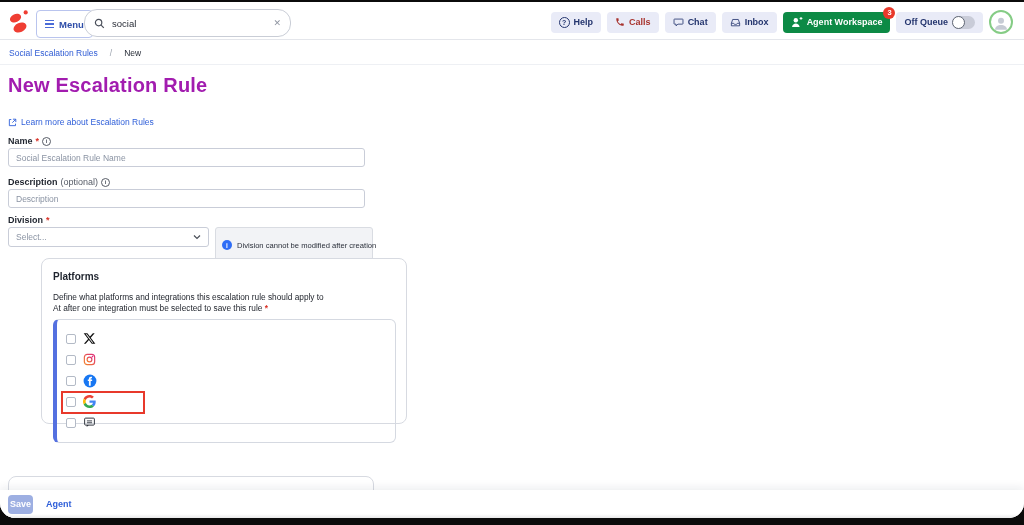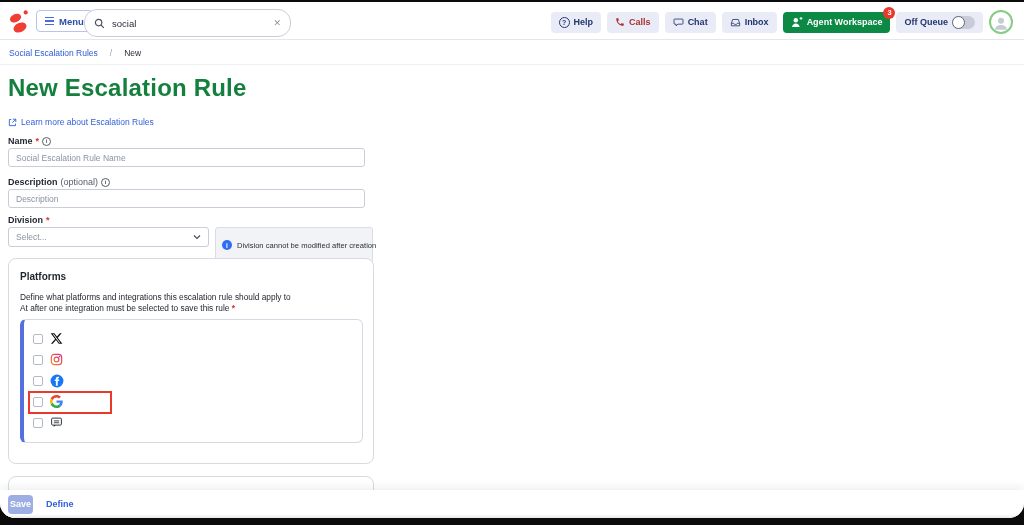--- a/index.html
+++ b/index.html
@@ -5,21 +5,21 @@
   * { margin:0; padding:0; box-sizing:border-box; }
   html,body { width:1024px; height:525px; }
   body { font-family:"Liberation Sans", sans-serif; background:#0b0b0b; }
   .frame { position:relative; width:1024px; height:525px; background:#0b0b0b; overflow:hidden; }
   .app { position:absolute; top:2px; left:0; width:1024px; height:516px; background:#ffffff;
          border-radius:0 0 15px 15px; overflow:hidden; }
 
   
   .topbar { position:absolute; top:0; left:0; right:0; height:38px; background:#fff; border-bottom:1px solid #e4e6eb; }
   .logo { position:absolute; left:7px; top:6px; width:26px; height:26px; }
-  .menu-btn { position:absolute; left:36px; top:8px; height:22px; padding:0 8px; display:flex; align-items:center; gap:5px;
+  .menu-btn { position:absolute; left:36px; top:8px; height:28px; padding:0 8px; display:flex; align-items:center; gap:5px;
               border:1px solid #b9c4ee; border-radius:4px; background:#fff; cursor:pointer; }
   .menu-btn .txt { font-size:9.5px; font-weight:bold; color:#2e4da8; }
   .burger { display:flex; flex-direction:column; gap:2px; }
   .burger i { display:block; width:9px; height:1.4px; background:#4a6bd8; }
   .search { position:absolute; left:84px; top:7px; width:207px; height:28px; border:1px solid #c9cdd6; border-radius:13px;
             background:#fff; display:flex; align-items:center; padding:0 9px; gap:7px; }
   .search input { flex:1; border:none; outline:none; font-size:9.5px; color:#2a2e38; font-family:"Liberation Sans",sans-serif; background:transparent; }
   .clear-x { font-size:9px; color:#9096a2; cursor:pointer; line-height:1; }
 
   .right-cluster { position:absolute; right:11px; top:8px; display:flex; align-items:center; gap:6px; }
@@ -37,21 +37,21 @@
             align-items:flex-end; justify-content:center; overflow:hidden; cursor:pointer; }
 
   
   .breadcrumb { position:absolute; top:39px; left:0; right:0; height:24px; display:flex; align-items:center; gap:12px;
                 padding-left:9px; border-bottom:1px solid #eef0f4; font-size:8.5px; }
   .bc-link { color:#2e5bd4; cursor:pointer; }
   .bc-sep { color:#9aa1ad; }
   .bc-cur { color:#2a2f3a; }
 
   
-  .page-title { position:absolute; left:8px; top:72px; font-size:24px; font-weight:bold; color:#15803d; letter-spacing:.2px; }
+  .page-title { position:absolute; left:8px; top:72px; font-size:20px; font-weight:bold; color:#a21caf; letter-spacing:.2px; }
   .learn-link { position:absolute; left:8px; top:115px; display:flex; align-items:center; gap:4px; font-size:8.5px;
                 color:#2f5fd9; cursor:pointer; }
 
   
   .f-label { position:absolute; left:8px; display:flex; align-items:center; gap:3px; font-size:9px; color:#1f242e; }
   .f-label b { font-weight:bold; }
   .req { color:#d93025; font-weight:bold; }
   .opt { color:#555b66; font-weight:normal; }
   .info-o { width:9px; height:9px; border:1px solid #565b66; border-radius:50%; display:flex; align-items:center;
             justify-content:center; font-size:6px; color:#565b66; font-weight:bold; }
@@ -62,21 +62,21 @@
             display:flex; align-items:center; justify-content:space-between; padding:0 7px; cursor:pointer; background:#fff; }
   .select .ph { font-size:8.5px; color:#8a93a3; }
   .note { position:absolute; left:215px; width:158px; height:36px; background:#f2f3f6; border:1px solid #d9dce2;
           border-radius:3px; display:flex; align-items:center; gap:5px; padding:0 6px; }
   .info-b { width:10px; height:10px; min-width:10px; background:#2f6df6; border-radius:50%; color:#fff; font-size:6.5px;
             font-weight:bold; display:flex; align-items:center; justify-content:center; }
   .note .txt { font-size:7.6px; color:#2a2f3a; white-space:nowrap; }
 
   
   .card { position:absolute; left:8px; width:366px; background:#fff; border:1px solid #d7dae1; border-radius:8px; }
-  .card.platforms { top:256px; height:206px; }
+  .card.platforms { top:256px; height:166px;margin-left:33px; }
   .card.next { top:474px; height:44px; }
   .p-title { position:absolute; left:11px; top:12px; font-size:10px; font-weight:bold; color:#1f242e; }
   .p-line1 { position:absolute; left:11px; top:33px; font-size:8.3px; color:#23272f; }
   .p-line2 { position:absolute; left:11px; top:44px; font-size:8.3px; color:#23272f; }
   .listbox { position:absolute; left:11px; top:60px; width:343px; height:124px; border:1px solid #d5d9e1;
              border-left:4px solid #5470e0; border-radius:6px; padding:8px 0 0 9px; }
   .prow { height:21px; display:flex; align-items:center; gap:7px; }
   .cbox { width:10px; height:10px; border:1px solid #b3bac6; border-radius:2px; background:#fff; cursor:pointer; }
   .picon { display:flex; align-items:center; justify-content:center; }
   .red-box { position:absolute; left:4px; top:71px; width:84px; height:23px; border:2px solid #e8392b; }
@@ -294,17 +294,17 @@
           </span>
         </div>
         <div class="red-box"></div>
       </div>
     </div>
 
     <div class="card next"></div>
 
     <div class="footer">
       <button class="save-btn">Save</button>
-      <button class="cancel-btn">Define</button>
+      <button class="cancel-btn">Agent</button>
     </div>
 
   </div>
 </div>
 
 </body></html>

